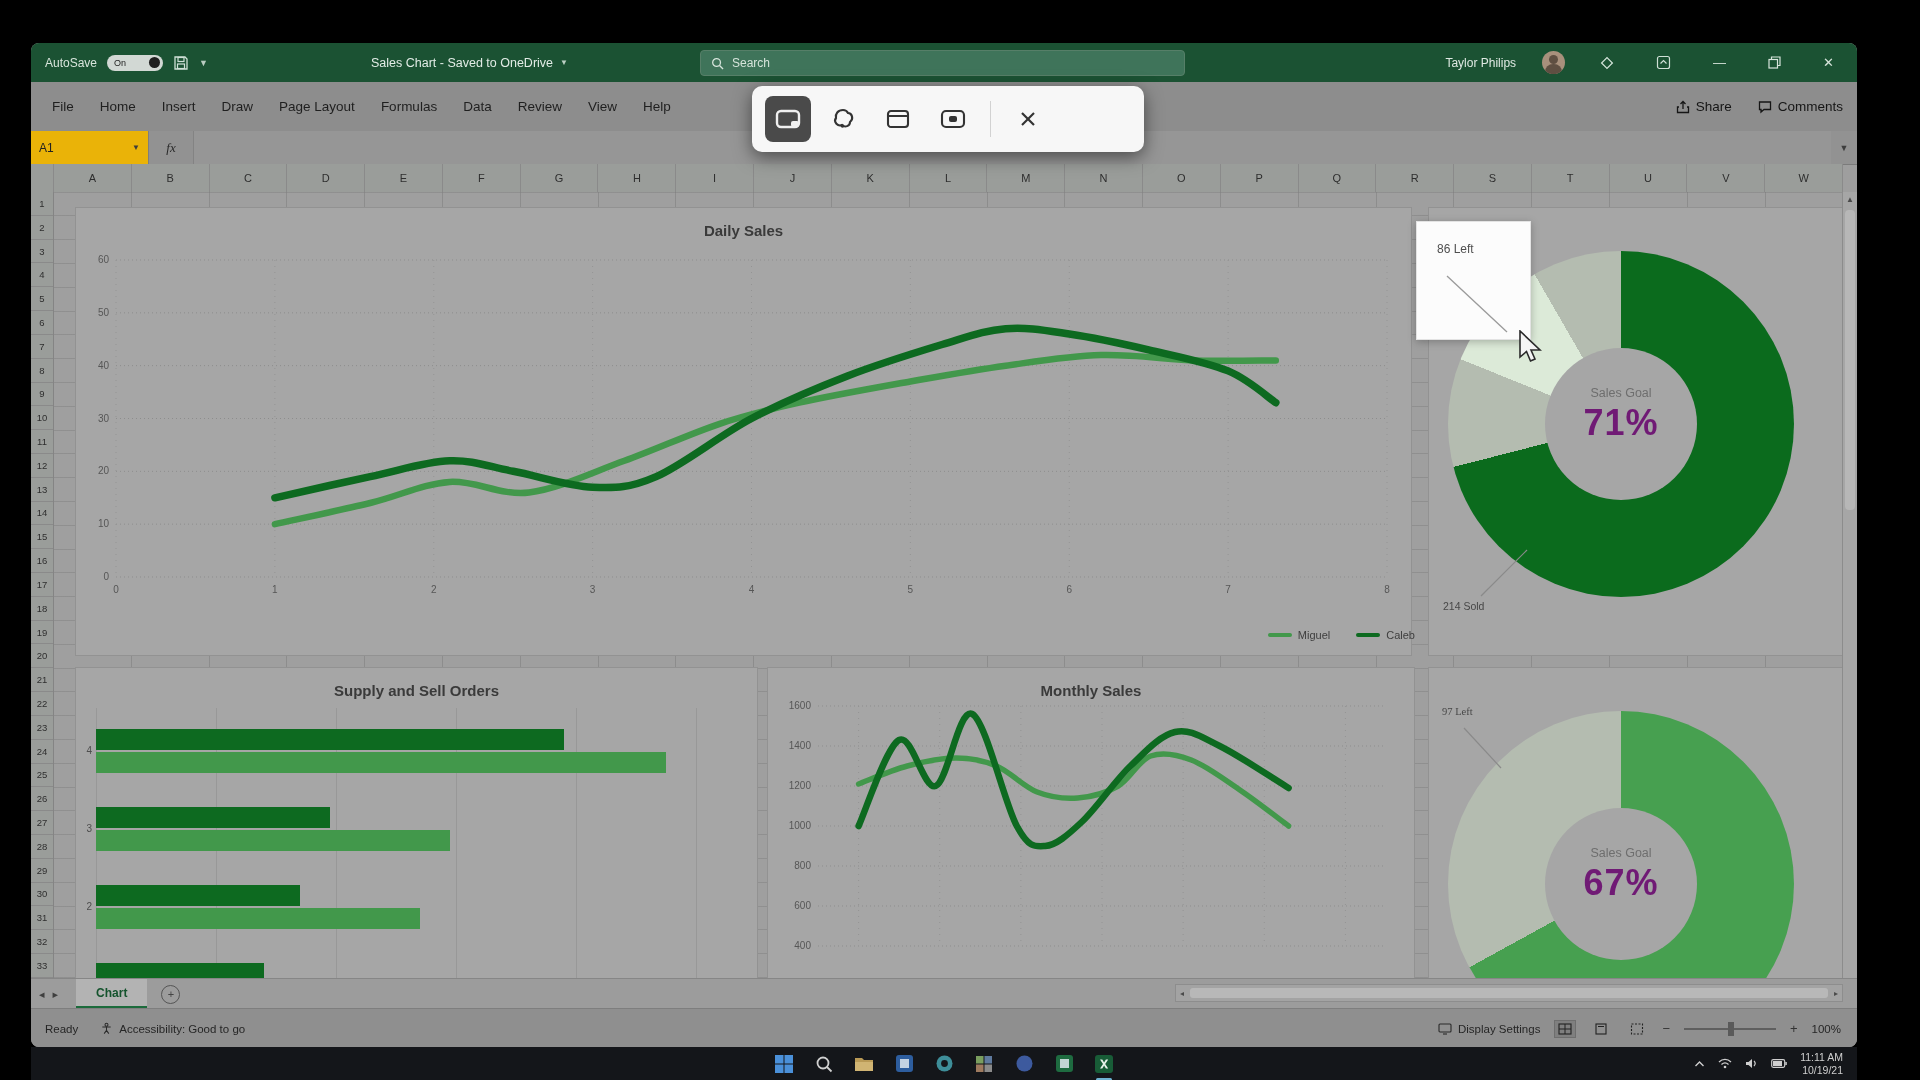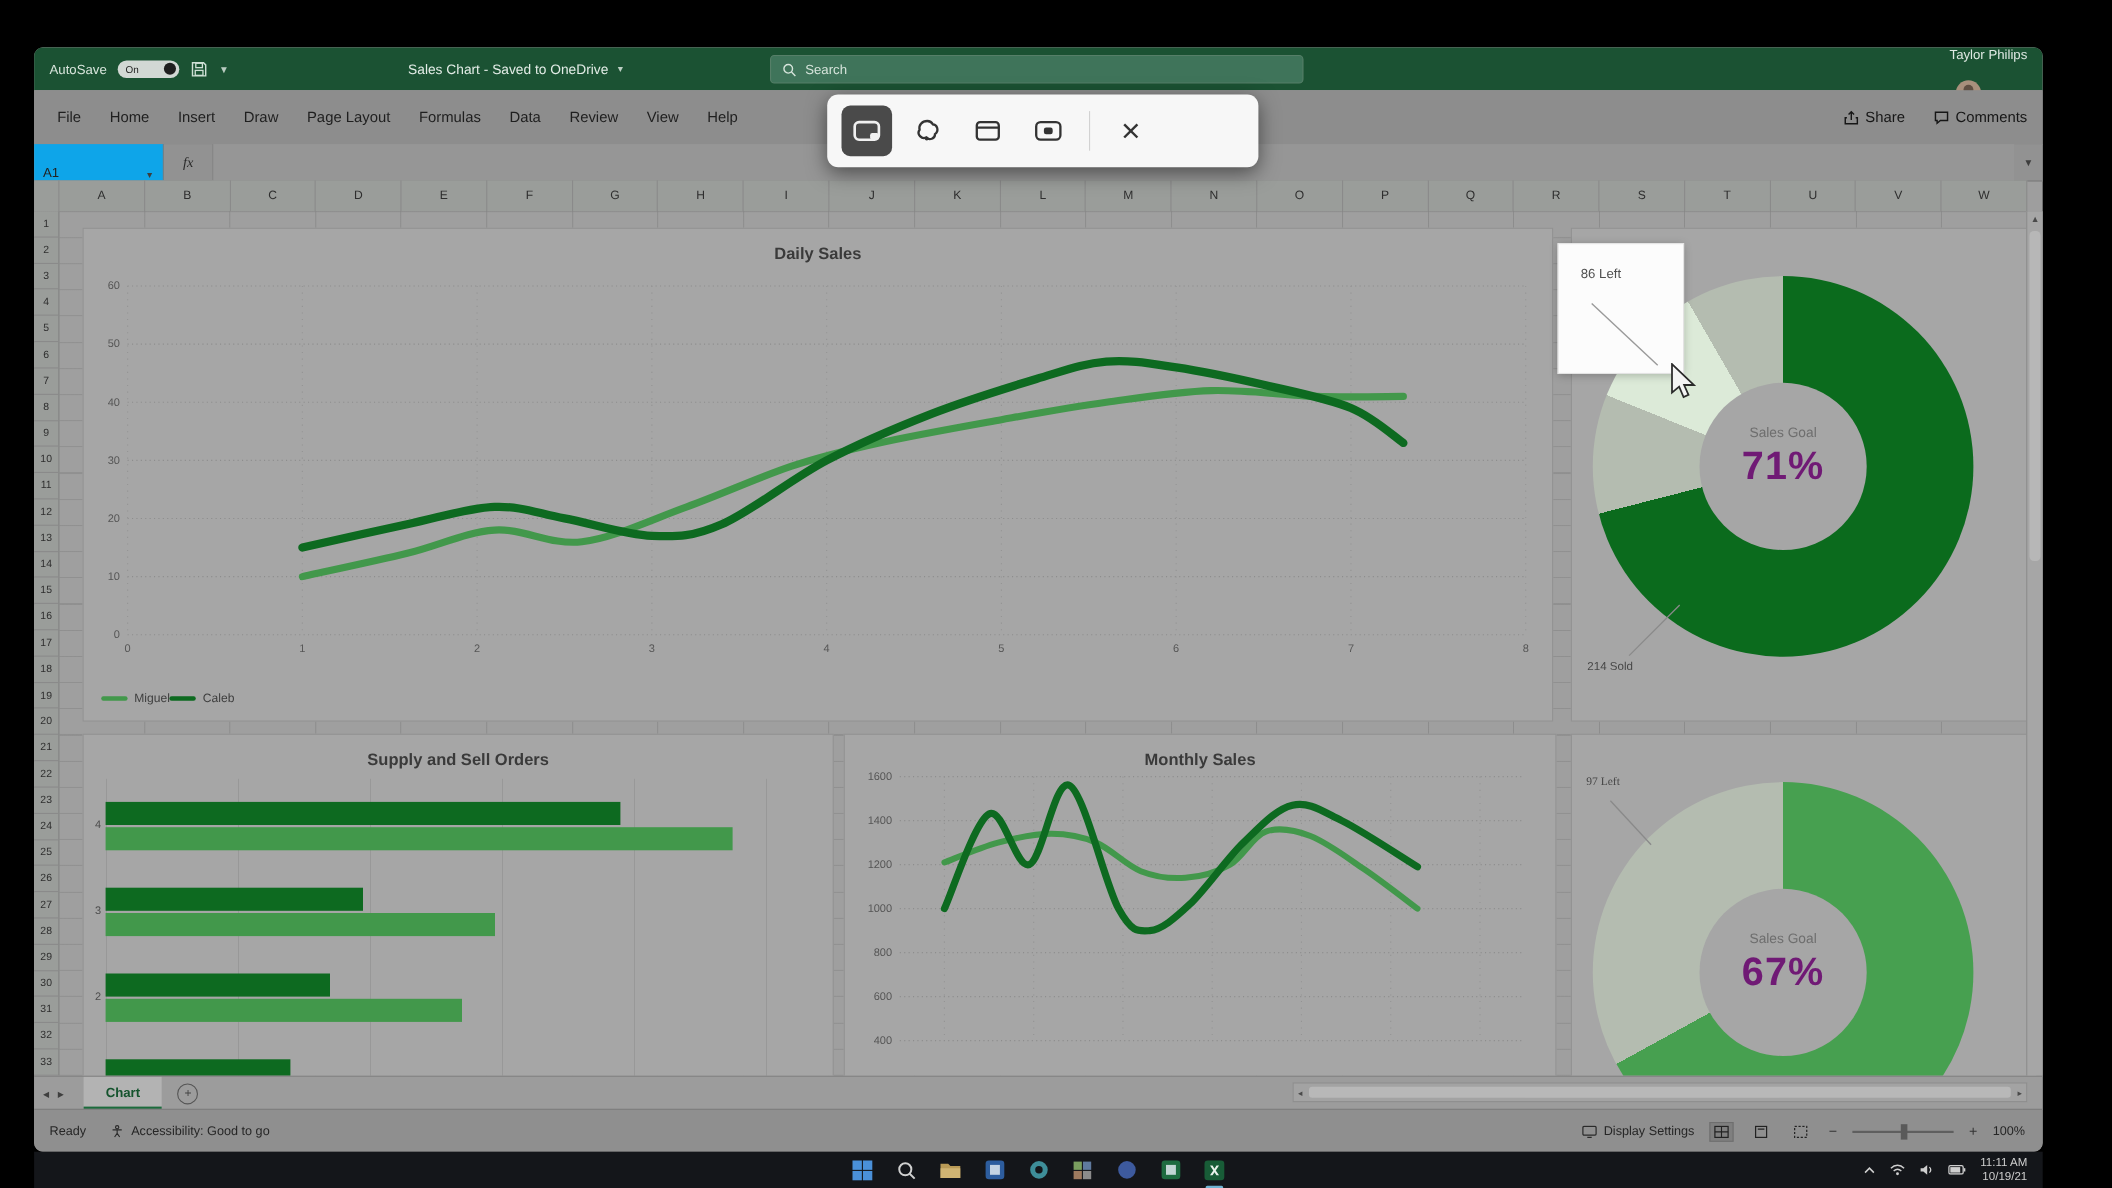--- a/index.html
+++ b/index.html
@@ -12,57 +12,57 @@
   
   .titlebar{position:absolute;left:0;top:0;right:0;height:39px;background:#1b5233;display:flex;align-items:center;color:#d8e5dc;}
   .tb-left{display:flex;align-items:center;gap:10px;padding-left:14px;justify-content:center;}
   .autosave-label{font-size:12px;color:#d8e5dc;}
   .autosave-pill{width:46px;height:16px;border-radius:9px;background:#d2d8d4;display:flex;align-items:center;justify-content:space-between;padding:0 3px 0 7px;cursor:pointer;}
   .autosave-pill .st{font-size:9px;color:#1e1e1e;}
   .autosave-pill .knob{width:11px;height:11px;border-radius:50%;background:#1f1f1f;}
   .qat-caret{font-size:9px;color:#b9ccc1;}
   .tb-title{position:absolute;left:340px;top:0;height:39px;display:flex;align-items:center;gap:7px;font-size:12.5px;color:#e2ece6;white-space:nowrap;}
   .search-pill{position:absolute;left:669px;top:7px;width:485px;height:26px;background:#3f745a;border:1px solid #567f68;border-radius:4px;display:flex;align-items:center;gap:8px;padding-left:10px;box-sizing:border-box;font-size:12px;color:#d6e4db;}
-  .tb-right{position:absolute;right:10px;top:0;height:39px;display:flex;align-items:flex-start;gap:16px;flex-direction:column;}
+  .tb-right{position:absolute;right:10px;top:0;height:39px;display:flex;align-items:center;gap:16px;}
   .tb-right .item{height:39px;display:flex;align-items:center;justify-content:center;padding:0 13px;}
   .user-name{font-size:12px;color:#dfe9e3;padding-right:4px;}
   .avatar{width:23px;height:23px;border-radius:50%;background:#a8907c;overflow:hidden;position:relative;}
   .avatar:before{content:"";position:absolute;left:7px;top:4px;width:9px;height:9px;border-radius:50%;background:#5f4f42;}
   .avatar:after{content:"";position:absolute;left:3px;top:13px;width:17px;height:12px;border-radius:8px 8px 0 0;background:#5f4f42;}
   .winctl{font-size:13px;color:#d8e5dc;}
   
   .ribbon{position:absolute;left:0;top:39px;right:0;height:49px;background:#8d8d8d;border-bottom:1px solid #7c7c7c;display:flex;align-items:center;}
   .tabs{display:flex;align-items:center;height:100%;padding-left:8px;}
   .rtab{padding:0 13px;font-size:13.5px;color:#1f1f1f;height:100%;display:flex;align-items:center;cursor:pointer;}
   .ribbon-right{position:absolute;right:14px;display:flex;align-items:center;gap:26px;}
   .rbtn{display:flex;align-items:center;gap:6px;font-size:13.5px;color:#161616;cursor:pointer;}
   
   .fbar{position:absolute;left:0;top:88px;right:0;height:33px;background:#929292;border-bottom:1px solid #7b7b7b;display:flex;align-items:center;}
-  .namebox{width:118px;height:100%;background:#0ea5e9;border-right:1px solid #7e7e7e;display:flex;align-items:flex-end;justify-content:space-between;padding:0 8px;box-sizing:border-box;font-size:12px;color:#222;}
+  .namebox{width:118px;height:100%;background:#eab308;border-right:1px solid #7e7e7e;display:flex;align-items:center;justify-content:space-between;padding:0 8px;box-sizing:border-box;font-size:12px;color:#222;}
   .fxbtn{width:44px;height:100%;display:flex;align-items:center;justify-content:center;font-family:"Liberation Serif","DejaVu Serif",serif;font-style:italic;font-size:13px;color:#2a2a2a;border-right:1px solid #838383;}
   .finput{flex:1;height:100%;background:#969696;}
   .fcollapse{width:26px;text-align:center;font-size:9px;color:#3d3d3d;}
   
   .colhdr{position:absolute;left:0;top:121px;right:14px;height:28px;background:#9a9d9a;border-bottom:1px solid #848484;display:flex;}
   .corner{width:22px;border-right:1px solid #8a8a8a;}
   .colcell{flex:1;border-right:1px solid #8a8a8a;display:flex;align-items:center;justify-content:center;font-size:11px;color:#2e2e2e;}
   
   .grid{position:absolute;left:0;top:149px;right:0;height:786px;background-color:#9f9f9f;overflow:hidden;
         background-image:repeating-linear-gradient(90deg,rgba(125,125,125,.55) 0 1px,transparent 1px 77.8px),
                          repeating-linear-gradient(0deg,rgba(125,125,125,.45) 0 1px,transparent 1px 23.8px);
         background-position:22px 0;}
   .rowhdr{position:absolute;left:0;top:0;width:22px;height:100%;background:#9a9d9a;border-right:1px solid #848484;display:flex;flex-direction:column;}
   .rowcell{flex:1;border-bottom:1px solid #8a8a8a;display:flex;align-items:center;justify-content:center;font-size:9.5px;color:#2e2e2e;}
   .vscroll{position:absolute;right:0;top:0;width:14px;height:100%;background:#a6a6a6;border-left:1px solid #8c8c8c;}
   .vscroll .arr{position:absolute;top:3px;left:0;width:14px;text-align:center;font-size:8px;color:#4a4a4a;}
   .vscroll .thumb{position:absolute;top:18px;left:2px;width:10px;height:300px;background:#b7b7b7;border-radius:4px;}
   
   .panel{position:absolute;background:#a6a6a6;border:1px solid #929292;box-sizing:border-box;}
   .chart-title{position:absolute;top:14px;left:0;width:100%;text-align:center;font-size:15px;font-weight:600;color:#3a3a3a;}
-  .legend{position:absolute;bottom:14px;left:16px;width:100%;display:flex;justify-content:flex-start;align-items:center;}
+  .legend{position:absolute;bottom:14px;left:4px;width:100%;display:flex;justify-content:flex-end;gap:26px;align-items:center;}
   .legend .li{display:flex;align-items:center;gap:6px;font-size:11px;color:#3e3e3e;}
   .legend .sw{width:24px;height:4px;border-radius:2px;}
   .donut{position:absolute;border-radius:50%;}
   .hole{position:absolute;border-radius:50%;background:#a6a6a6;}
   .donut-center{position:absolute;text-align:center;}
   .dc-label{font-size:12.5px;color:#6e6e6e;}
   .dc-value{font-size:36px;font-weight:600;color:#701a75;letter-spacing:1px;margin-top:2px;}
   .callout{position:absolute;font-size:10.5px;color:#474747;}
   .tooltip-card{position:absolute;background:#fcfcfc;border:1px solid #e3e3e3;box-shadow:0 2px 8px rgba(0,0,0,.25);z-index:6;}
   .tooltip-card .tt{position:absolute;left:20px;top:20px;font-size:12px;color:#4f4f4f;}

